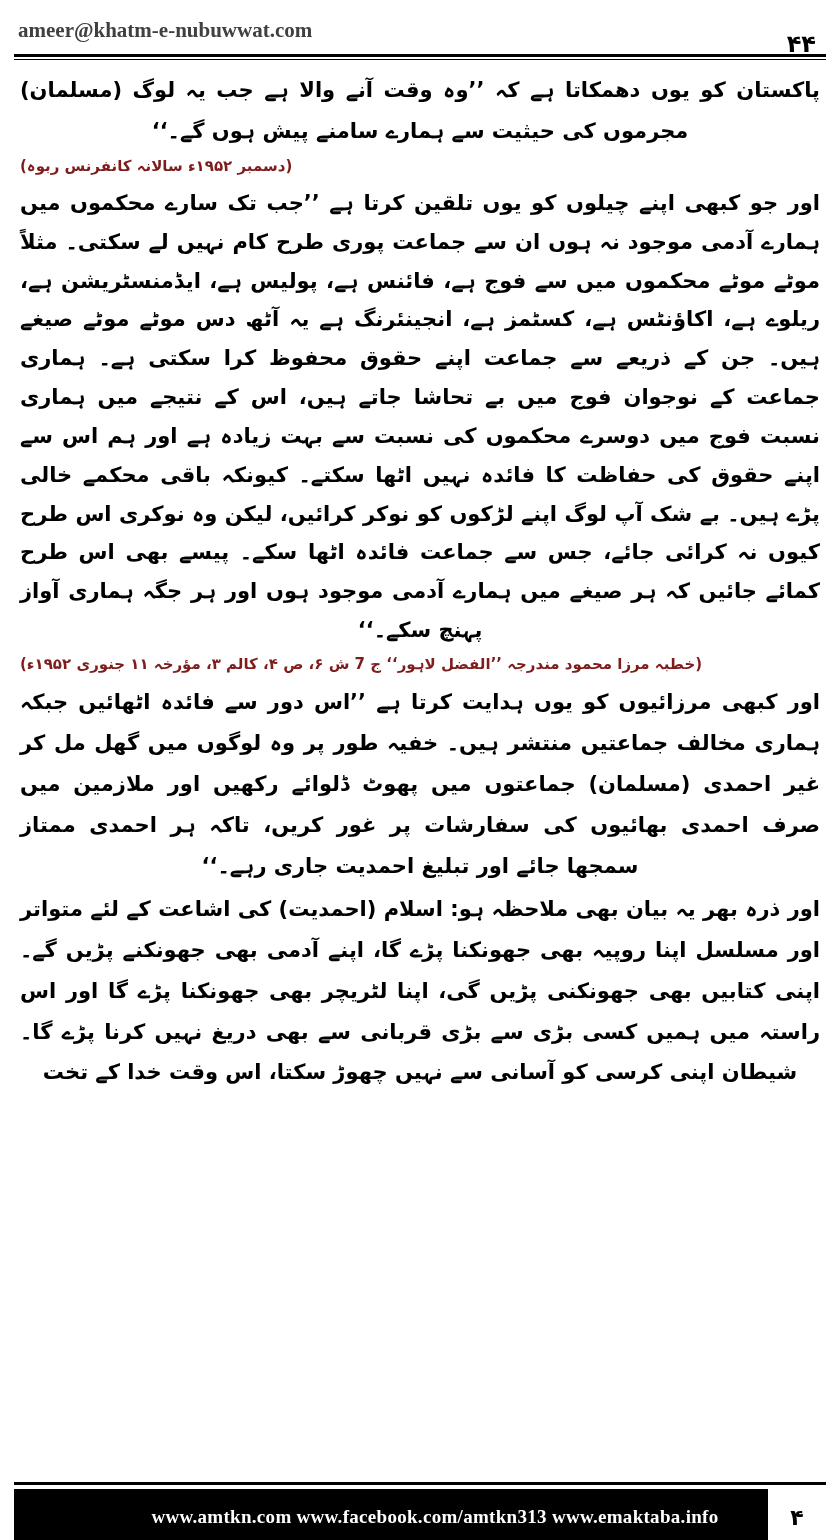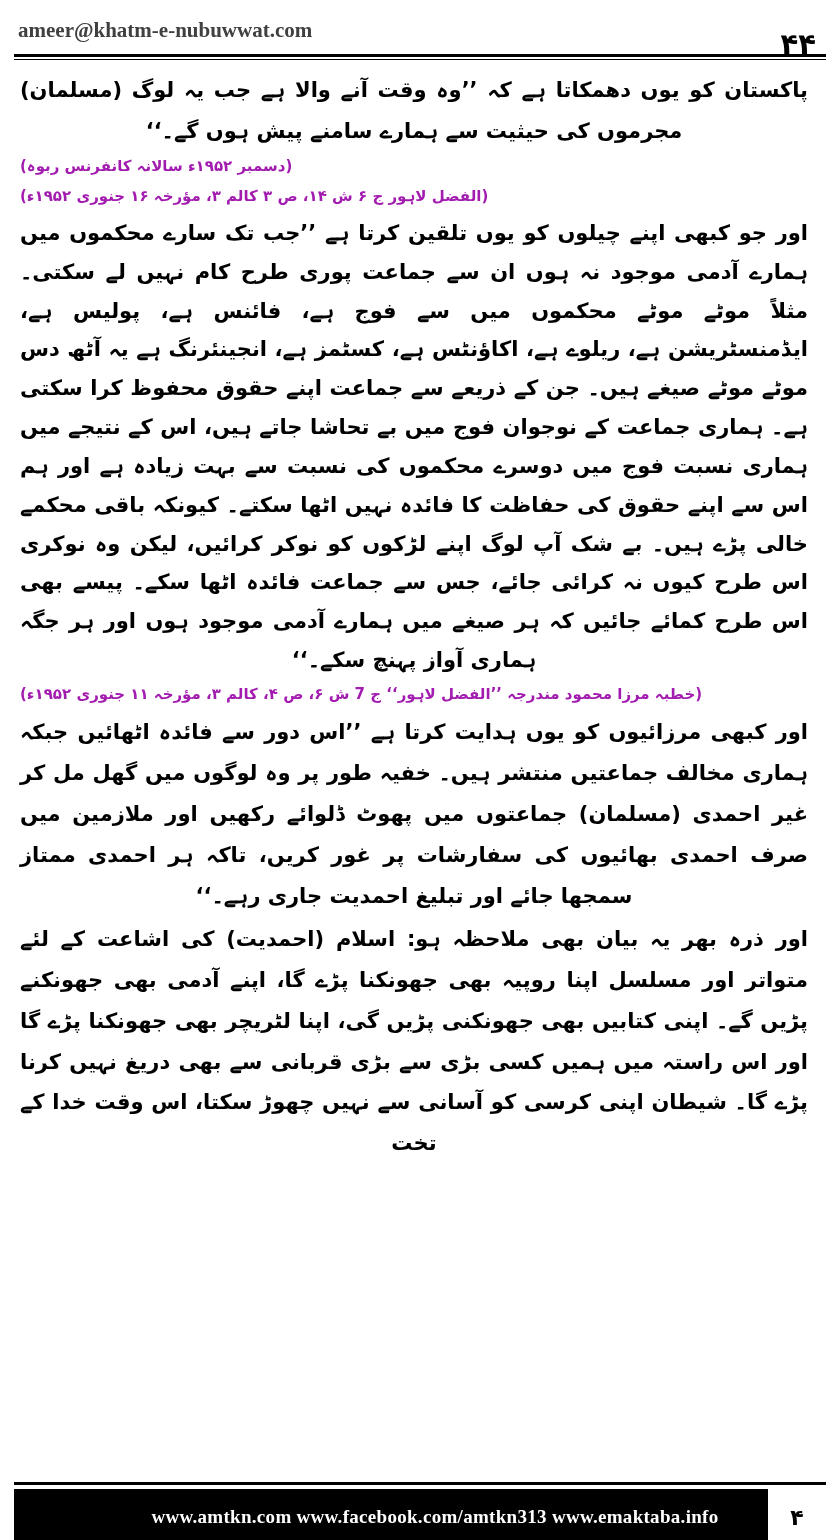--- a/index.html
+++ b/index.html
@@ -38,21 +38,21 @@
     font-family: "DejaVu Sans", sans-serif;
     font-size: 20px;
     font-weight: bold;
     color: #000;
     white-space: nowrap;
     direction: rtl;
     letter-spacing: -0.5px;
   }
   .header-page-num {
     font-family: "DejaVu Sans", sans-serif;
-    font-size: 29px;
+    font-size: 24px;
     font-weight: bold;
     color: #000;
     padding: 0 6px;
     margin-top: 28px;
   }
   .header-email {
     font-family: "Liberation Serif", serif;
     font-size: 21px;
     font-weight: bold;
     color: #404040;
@@ -67,39 +67,39 @@
   .header-rule2 {
     height: 1px;
     background: #000;
     margin: 2px 14px 0 14px;
   }
 
   
   .content {
     direction: rtl;
     text-align: justify;
-    padding: 10px 32px 0 20px;
+    padding: 10px 20px 0 20px;
     box-sizing: border-box;
   }
   .para {
     font-family: "DejaVu Sans", sans-serif;
     font-size: 21px;
     line-height: 1.95;
     color: #000;
     margin: 0 0 2px 0;
     text-align: justify;
     text-align-last: center;
     direction: rtl;
     font-weight: 600;
   }
   .ref {
     font-family: "DejaVu Sans", sans-serif;
     font-size: 15px;
     font-weight: bold;
-    color: #a21caf;
+    color: #7f1d1d;
     direction: rtl;
     text-align: center;
     margin: 2px 0 6px 0;
     line-height: 1.6;
   }
   .ref.left {
     text-align: left;
   }
   .para-tight {
     line-height: 1.85;
@@ -162,21 +162,20 @@
     <div class="header-email">ameer@khatm-e-nubuwwat.com</div>
   </div>
   <div class="header-rule"></div>
   <div class="header-rule2"></div>
 
   <div class="content">
 
     <p class="para">پاکستان کو یوں دھمکاتا ہے کہ ’’وہ وقت آنے والا ہے جب یہ لوگ (مسلمان) مجرموں کی حیثیت سے ہمارے سامنے پیش ہوں گے۔‘‘</p>
     <div class="ref left">(دسمبر ۱۹۵۲ء سالانہ کانفرنس ربوہ)</div>
 
-    <div class="ref left">(الفضل لاہور ج ۶ ش ۱۴، ص ۳ کالم ۳، مؤرخہ ۱۶ جنوری ۱۹۵۲ء)</div>
 
     <p class="para para-tight">اور جو کبھی اپنے چیلوں کو یوں تلقین کرتا ہے ’’جب تک سارے محکموں میں ہمارے آدمی موجود نہ ہوں ان سے جماعت پوری طرح کام نہیں لے سکتی۔ مثلاً موٹے موٹے محکموں میں سے فوج ہے، فائنس ہے، پولیس ہے، ایڈمنسٹریشن ہے، ریلوے ہے، اکاؤنٹس ہے، کسٹمز ہے، انجینئرنگ ہے یہ آٹھ دس موٹے موٹے صیغے ہیں۔ جن کے ذریعے سے جماعت اپنے حقوق محفوظ کرا سکتی ہے۔ ہماری جماعت کے نوجوان فوج میں بے تحاشا جاتے ہیں، اس کے نتیجے میں ہماری نسبت فوج میں دوسرے محکموں کی نسبت سے بہت زیادہ ہے اور ہم اس سے اپنے حقوق کی حفاظت کا فائدہ نہیں اٹھا سکتے۔ کیونکہ باقی محکمے خالی پڑے ہیں۔ بے شک آپ لوگ اپنے لڑکوں کو نوکر کرائیں، لیکن وہ نوکری اس طرح کیوں نہ کرائی جائے، جس سے جماعت فائدہ اٹھا سکے۔ پیسے بھی اس طرح کمائے جائیں کہ ہر صیغے میں ہمارے آدمی موجود ہوں اور ہر جگہ ہماری آواز پہنچ سکے۔‘‘</p>
     <div class="ref left">(خطبہ مرزا محمود مندرجہ ’’الفضل لاہور‘‘ ج 7 ش ۶، ص ۴، کالم ۳، مؤرخہ ۱۱ جنوری ۱۹۵۲ء)</div>
 
     <p class="para">اور کبھی مرزائیوں کو یوں ہدایت کرتا ہے ’’اس دور سے فائدہ اٹھائیں جبکہ ہماری مخالف جماعتیں منتشر ہیں۔ خفیہ طور پر وہ لوگوں میں گھل مل کر غیر احمدی (مسلمان) جماعتوں میں پھوٹ ڈلوائے رکھیں اور ملازمین میں صرف احمدی بھائیوں کی سفارشات پر غور کریں، تاکہ ہر احمدی ممتاز سمجھا جائے اور تبلیغ احمدیت جاری رہے۔‘‘</p>
 
     <p class="para">اور ذرہ بھر یہ بیان بھی ملاحظہ ہو: اسلام (احمدیت) کی اشاعت کے لئے متواتر اور مسلسل اپنا روپیہ بھی جھونکنا پڑے گا، اپنے آدمی بھی جھونکنے پڑیں گے۔ اپنی کتابیں بھی جھونکنی پڑیں گی، اپنا لٹریچر بھی جھونکنا پڑے گا اور اس راستہ میں ہمیں کسی بڑی سے بڑی قربانی سے بھی دریغ نہیں کرنا پڑے گا۔ شیطان اپنی کرسی کو آسانی سے نہیں چھوڑ سکتا، اس وقت خدا کے تخت</p>
 
   </div>
 

